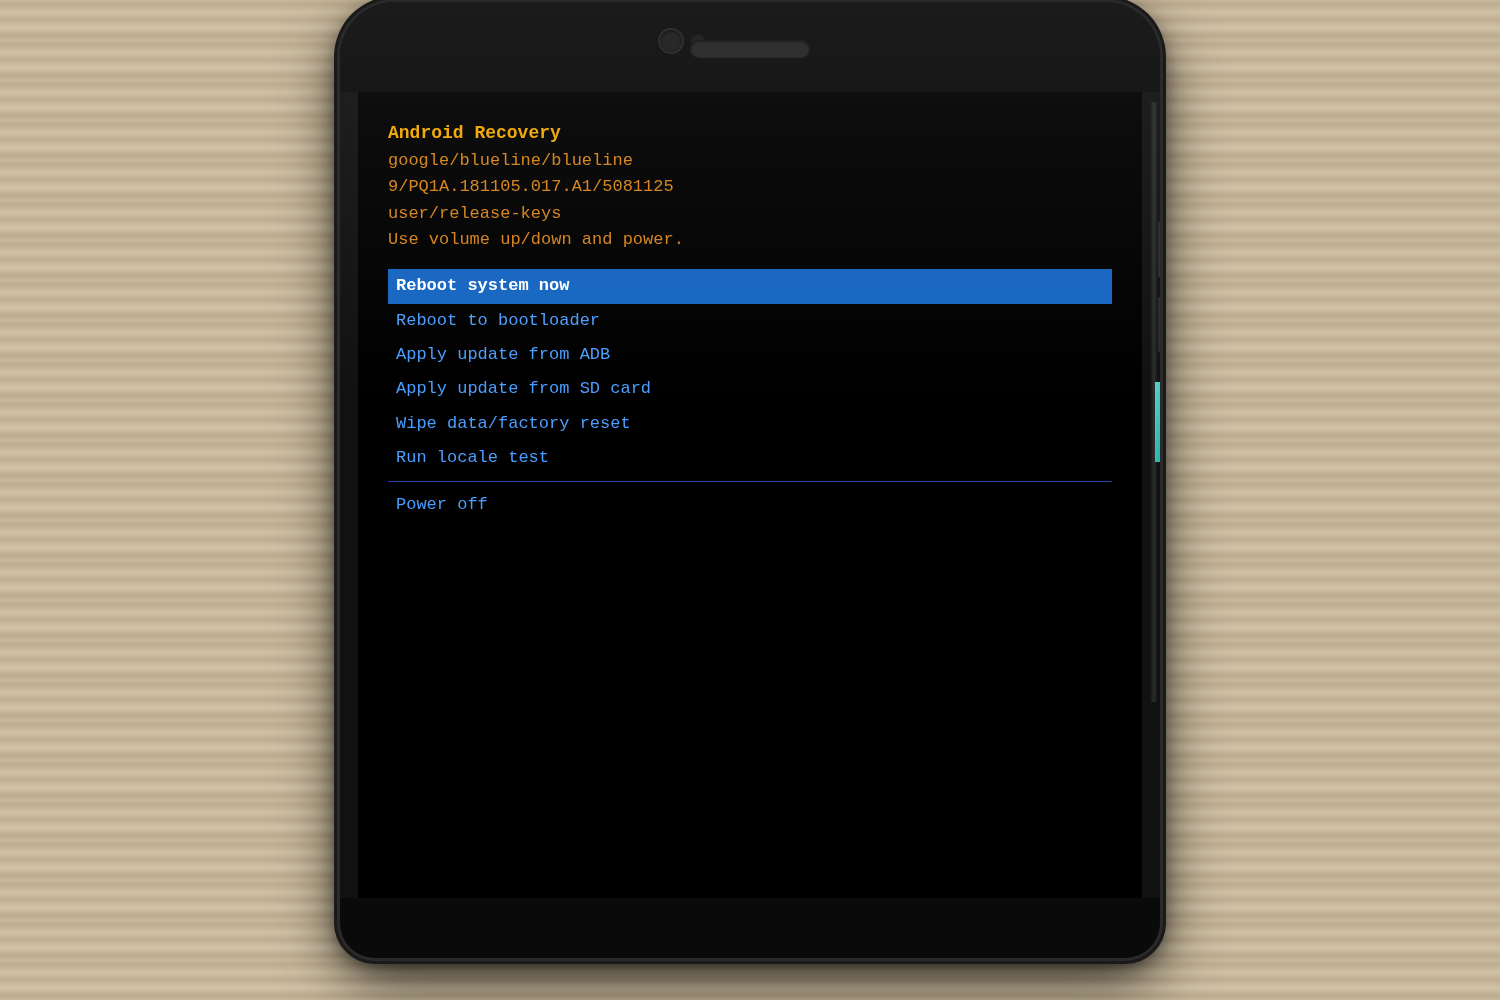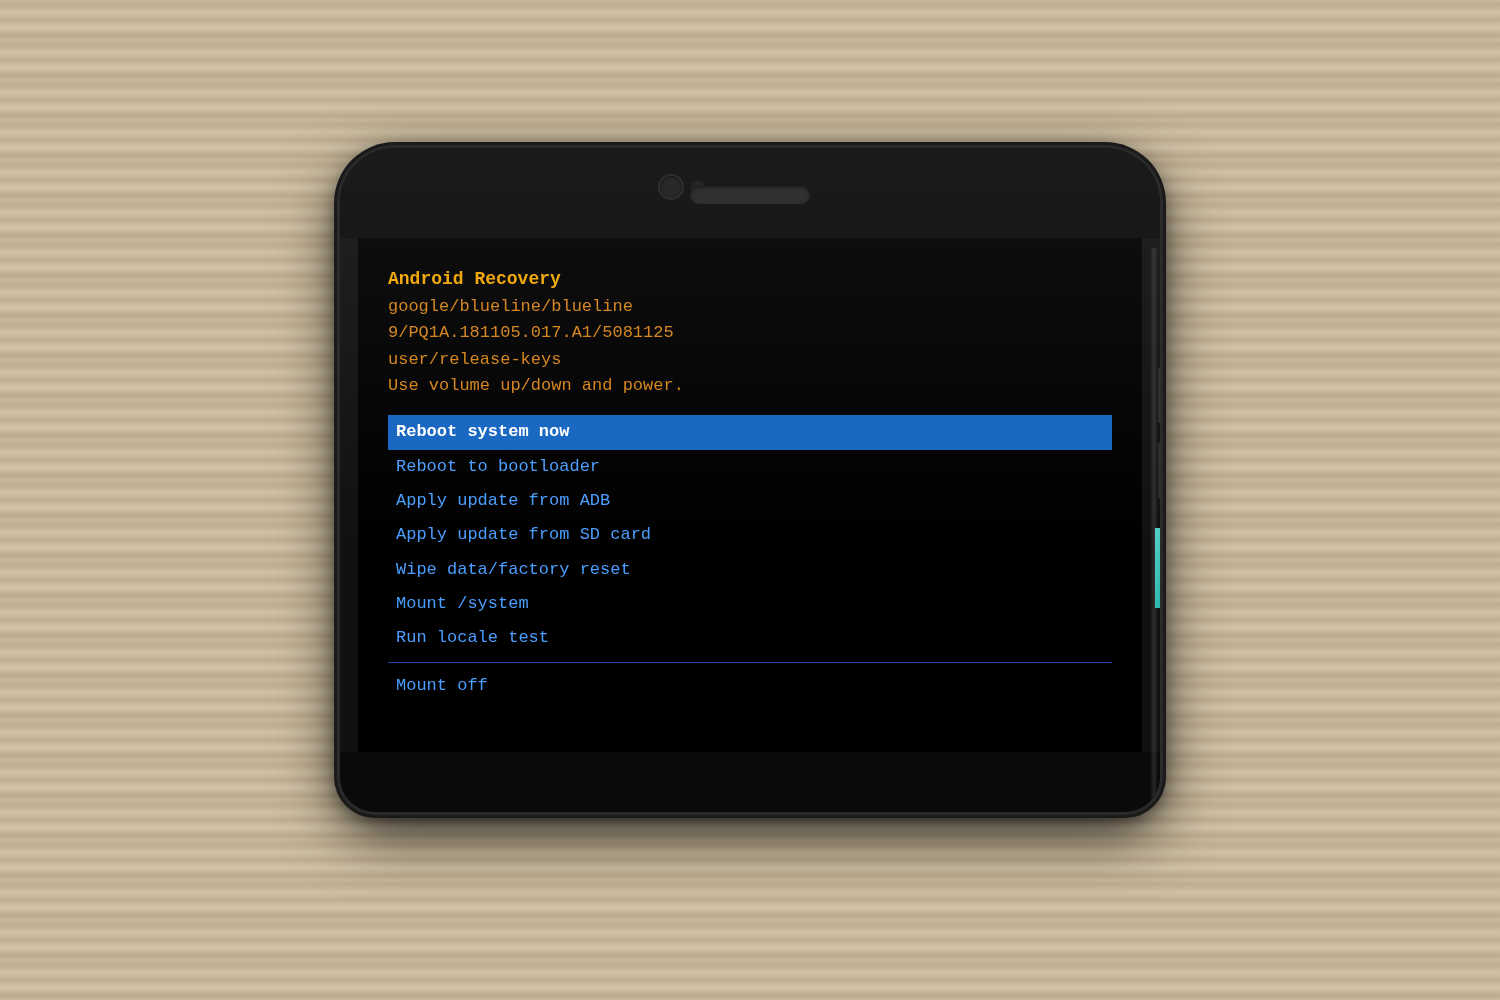--- a/index.html
+++ b/index.html
@@ -34,21 +34,21 @@
         #c6b79a 32px,
         #bcab8e 36px,
         #c9ba9d 40px
       );
     }
 
     
     .phone {
       position: relative;
       width: 820px;
-      height: 664px;
+      height: 956px;
       background: #111;
       border-radius: 55px 55px 35px 35px;
       box-shadow:
         0 0 0 3px #2a2a2a,
         0 0 0 6px #1a1a1a,
         0 20px 60px rgba(0,0,0,0.8),
         0 5px 20px rgba(0,0,0,0.6);
       overflow: hidden;
       margin-top: -40px;
     }
@@ -270,24 +270,23 @@
         <span class="info-line">user/release-keys</span>
         <span class="instruction-line">Use volume up/down and power.</span>
       </div>
 
       <ul class="menu-list">
         <li class="menu-item selected">Reboot system now</li>
         <li class="menu-item">Reboot to bootloader</li>
         <li class="menu-item">Apply update from ADB</li>
         <li class="menu-item">Apply update from SD card</li>
         <li class="menu-item">Wipe data/factory reset</li>
-        <li class="menu-item">Mount /system</li>
         <li class="menu-item">Run locale test</li>
         <hr class="menu-divider">
-        <li class="menu-item">Mount off</li>
+        <li class="menu-item">Power off</li>
       </ul>
 
     </div>
   </div>
 
   <div class="phone-bottom-bezel"></div>
 
   <div class="phone-gloss"></div>
   <div class="phone-gloss-right"></div>
 

